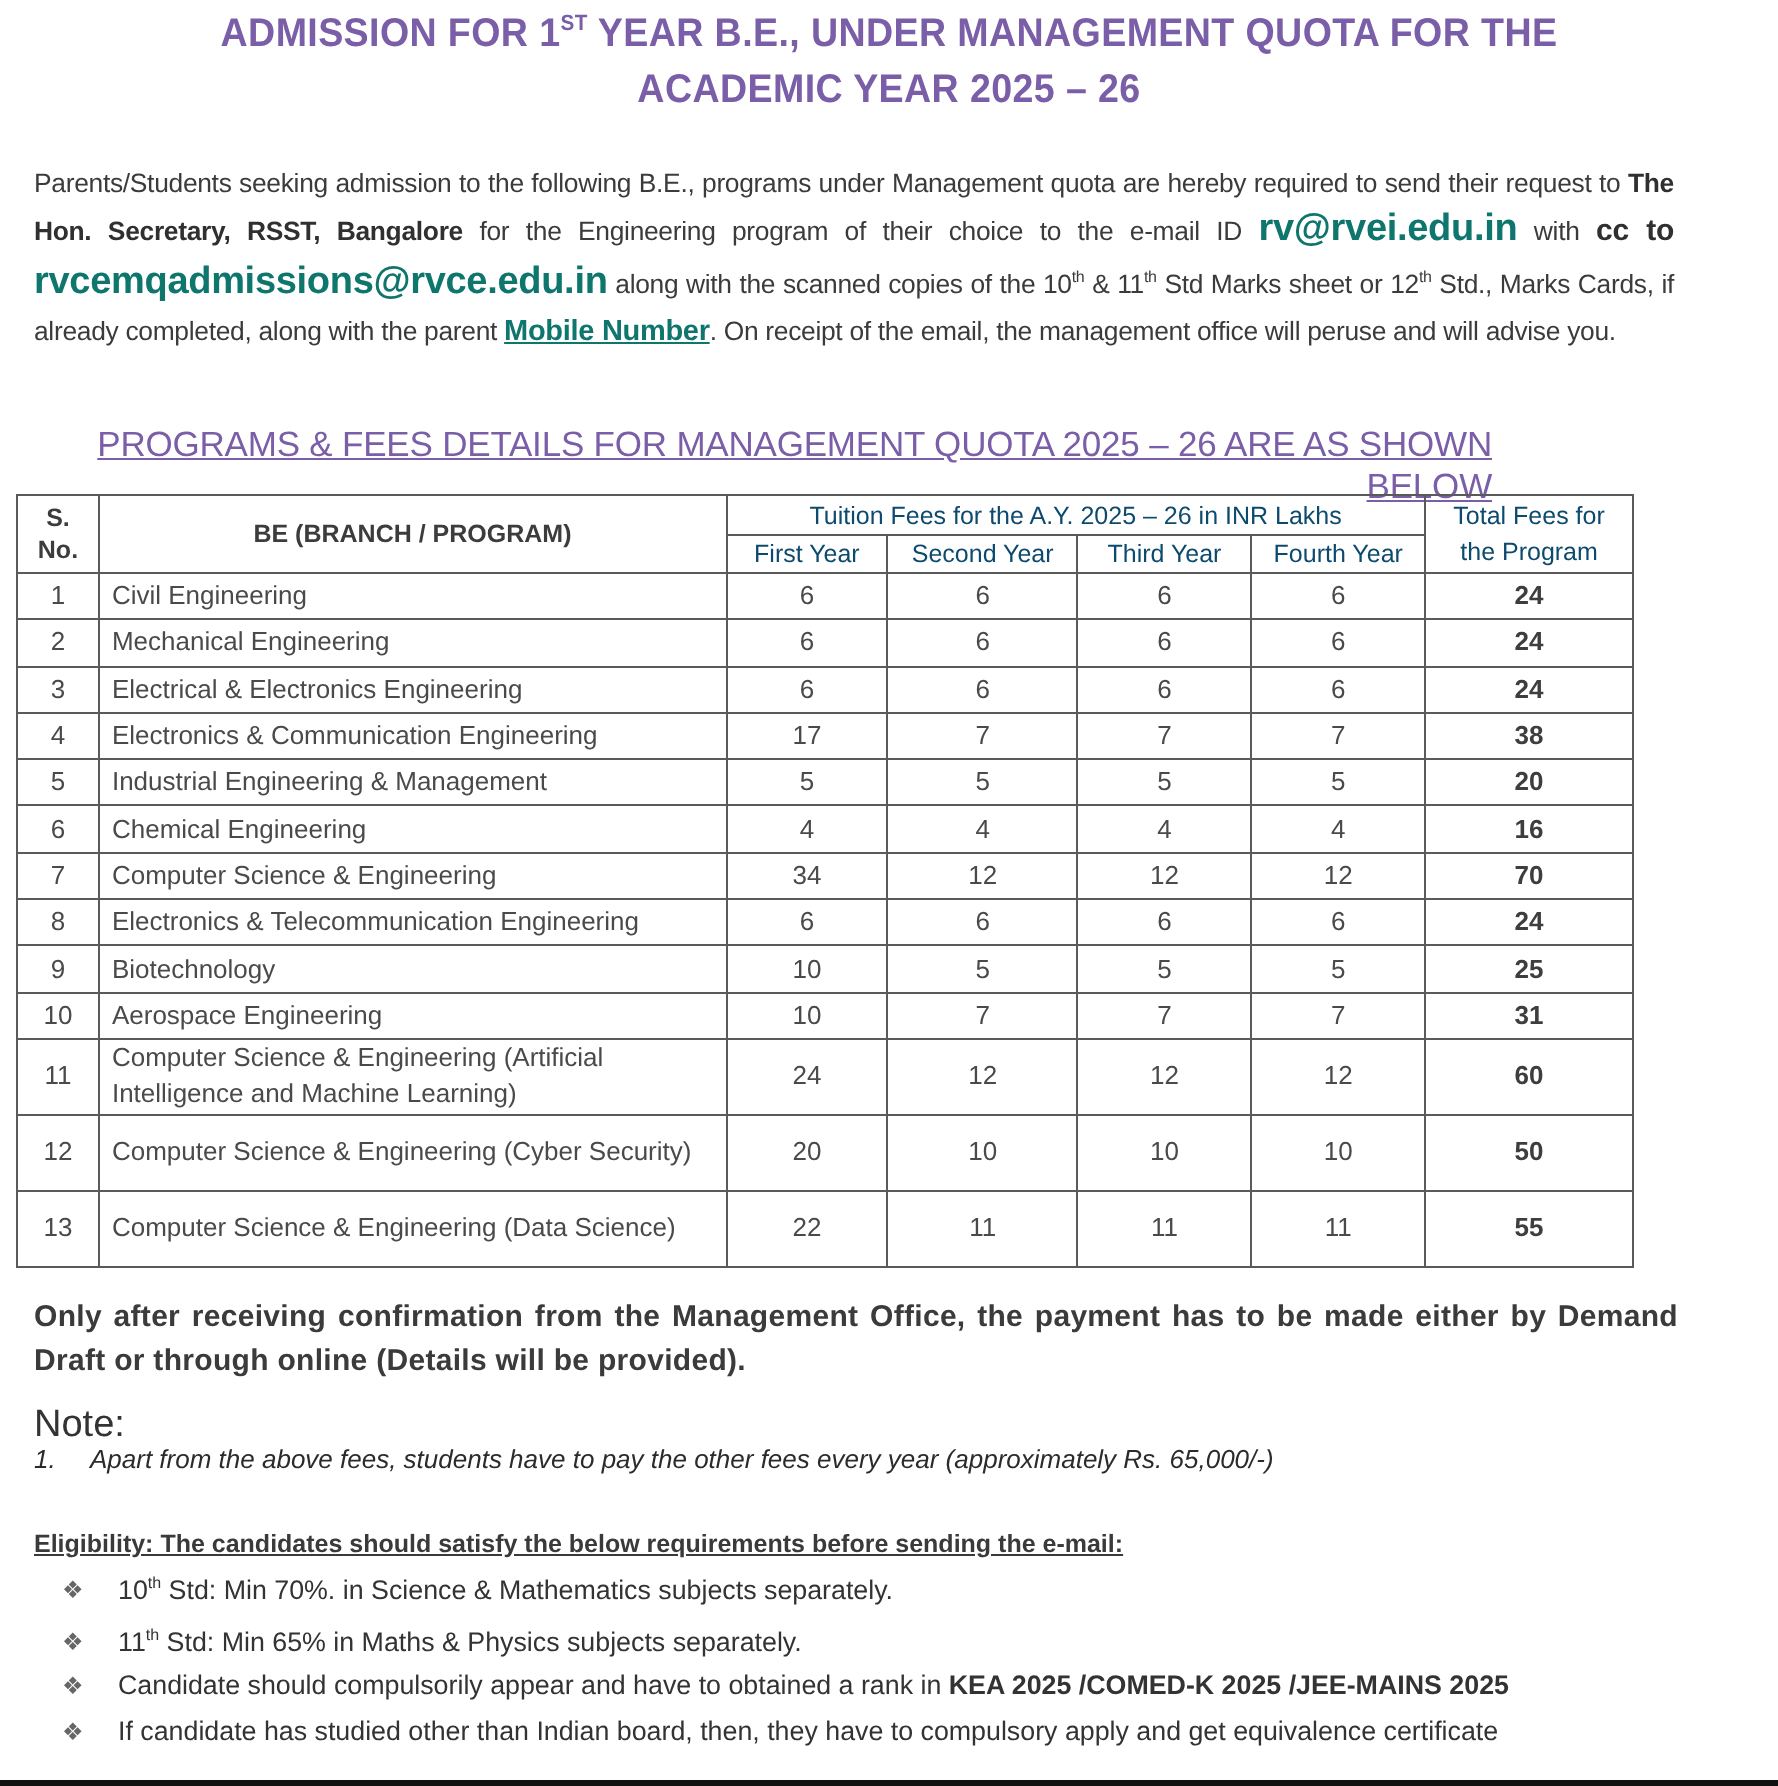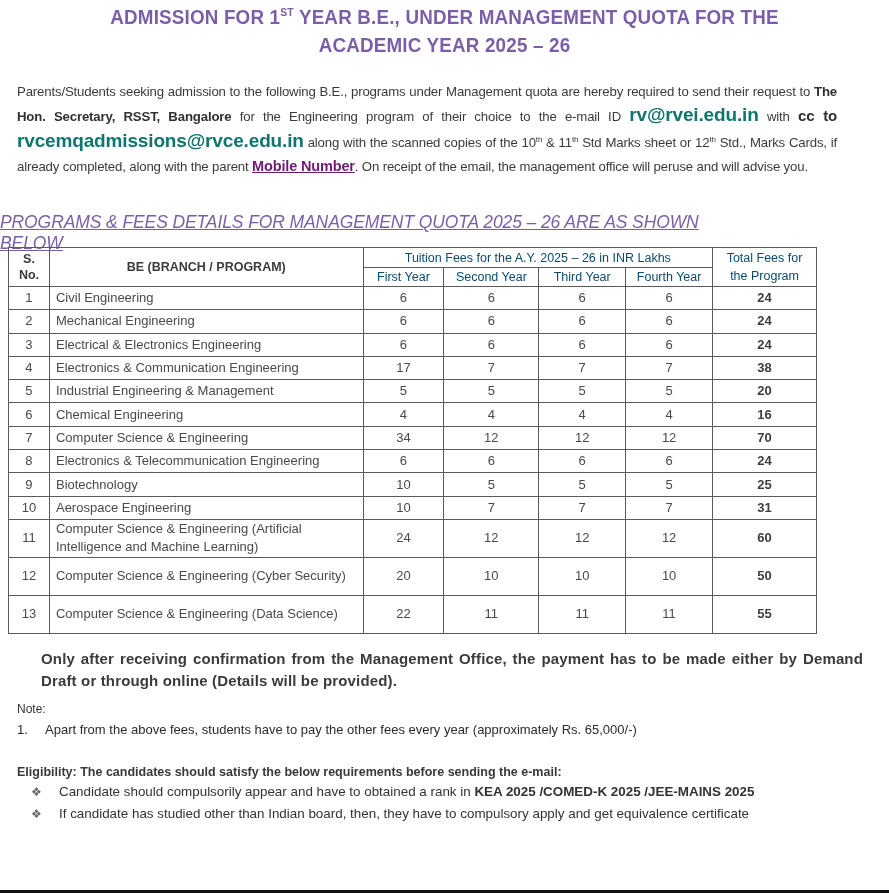--- a/index.html
+++ b/index.html
@@ -12,53 +12,51 @@
   .title sup { font-size: 11px; vertical-align: 8px; }
   #t1 { top: 6px; }
   #t2 { top: 34px; }
   .para {
     position: absolute; left: 17px; top: 80px; width: 820px;
     font-size: 13.2px; line-height: 23.2px; color: #3b3b3b; text-align: justify;
     font-family: "Liberation Sans", sans-serif; letter-spacing: -0.15px;
   }
   .para b { color: #303030; }
   .email { color: #0f766e; font-weight: bold; font-size: 19px; }
-  .mobile { color: #701a75; font-weight: bold; text-decoration: underline; font-size: 14.5px; }
+  .mobile { color: #0f766e; font-weight: bold; text-decoration: underline; font-size: 14.5px; }
   .para sup { font-size: 8px; }
   .subhead {
-    position: absolute; left: 0; width: 746px; top: 212px; text-align: left;
+    position: absolute; left: 0; width: 746px; top: 212px; text-align: right;
     color: #7b5ea8; font-size: 17.5px; text-decoration: underline; letter-spacing: -0.1px;
     font-family: "Liberation Sans", sans-serif;
-    font-style: italic;
   }
   table.fees {
     position: absolute; left: 8px; top: 247px; width: 809px;
     border-collapse: collapse; font-family: "Liberation Sans", sans-serif; font-size: 13px; color: #4a4a4a;
   }
   table.fees td, table.fees th { border: 1px solid #5a5a5a; padding: 0 4px; font-weight: normal; }
   table.fees th { font-size: 12.5px; color: #0c4a6e; text-align: center; line-height: 16px; }
   table.fees th.sno, table.fees th.branch { font-weight: bold; color: #3c3c3c; }
   table.fees td { height: 22.3px; line-height: 18px; }
   table.fees td.c { text-align: center; }
   table.fees td.name { padding-left: 6px; }
   table.fees td.tot { font-weight: bold; text-align: center; color: #3e3e3e; }
   table.fees tr.tall td { height: 37px; line-height: 18px; }
   table.fees .bold { font-weight: normal; }
   .payment {
     position: absolute; left: 17px; top: 648px; width: 822px;
     font-size: 15px; font-weight: bold; color: #3b3b3b; line-height: 22px; text-align: justify;
     letter-spacing: 0.15px;
-    margin-left: 24px;
-  }
-  .note { position: absolute; left: 17px; top: 702px; font-size: 12px; color: #333; }
-  .notes { position: absolute; left: 17px; top: 720px; width: 860px; font-size: 13px; color: #2b2b2b; line-height: 19px; }
+  }
+  .note { position: absolute; left: 17px; top: 702px; font-size: 19px; color: #333; }
+  .notes { position: absolute; left: 17px; top: 720px; width: 860px; font-size: 13px; color: #2b2b2b; line-height: 19px; font-style: italic; }
   .notes .n { display: inline-block; width: 28px; }
   .elig-head {
     position: absolute; left: 17px; top: 765px; font-size: 12.5px; font-weight: bold;
-    color: #3a3a3a; 
+    color: #3a3a3a; text-decoration: underline;
   }
   .elig { position: absolute; left: 31px; top: 781px; width: 850px; font-size: 13.4px; line-height: 21.2px; color: #333; }
   .elig .row { white-space: nowrap; }
   .elig .bullet { display: inline-block; width: 28px; color: #666; font-size: 12px; }
   .elig sup { font-size: 8px; }
   .bottom-bar { position: absolute; left: 0; top: 890px; width: 889px; height: 3px; background: #111; }
 </style>
 </head>
 <body>
 
@@ -216,17 +214,19 @@
 
 <div class="payment">Only after receiving confirmation from the Management Office, the payment has to be made either by Demand Draft or through online (Details will be provided).</div>
 
 <div class="note">Note:</div>
 <div class="notes">
   <div><span class="n">1.</span><span>Apart from the above fees, students have to pay the other fees every year (approximately Rs. 65,000/-)</span></div>
 </div>
 
 <div class="elig-head">Eligibility: The candidates should satisfy the below requirements before sending the e-mail:</div>
 <div class="elig" id="elig-list">
+    <div class="row"><span class="bullet">❖</span><span>10</span><sup>th</sup><span> Std: Min 70%. in Science &amp; Mathematics subjects separately.</span></div>
+    <div class="row"><span class="bullet">❖</span><span>11</span><sup>th</sup><span> Std: Min 65% in Maths &amp; Physics subjects separately.</span></div>
     <div class="row"><span class="bullet">❖</span><span>Candidate should compulsorily appear and have to obtained a rank in </span><b>KEA 2025 /COMED-K 2025 /JEE-MAINS 2025</b></div>
     <div class="row"><span class="bullet">❖</span><span>If candidate has studied other than Indian board, then, they have to compulsory apply and get equivalence certificate</span></div>
   </div>
 
 <div class="bottom-bar"></div>
 
 </body></html>

